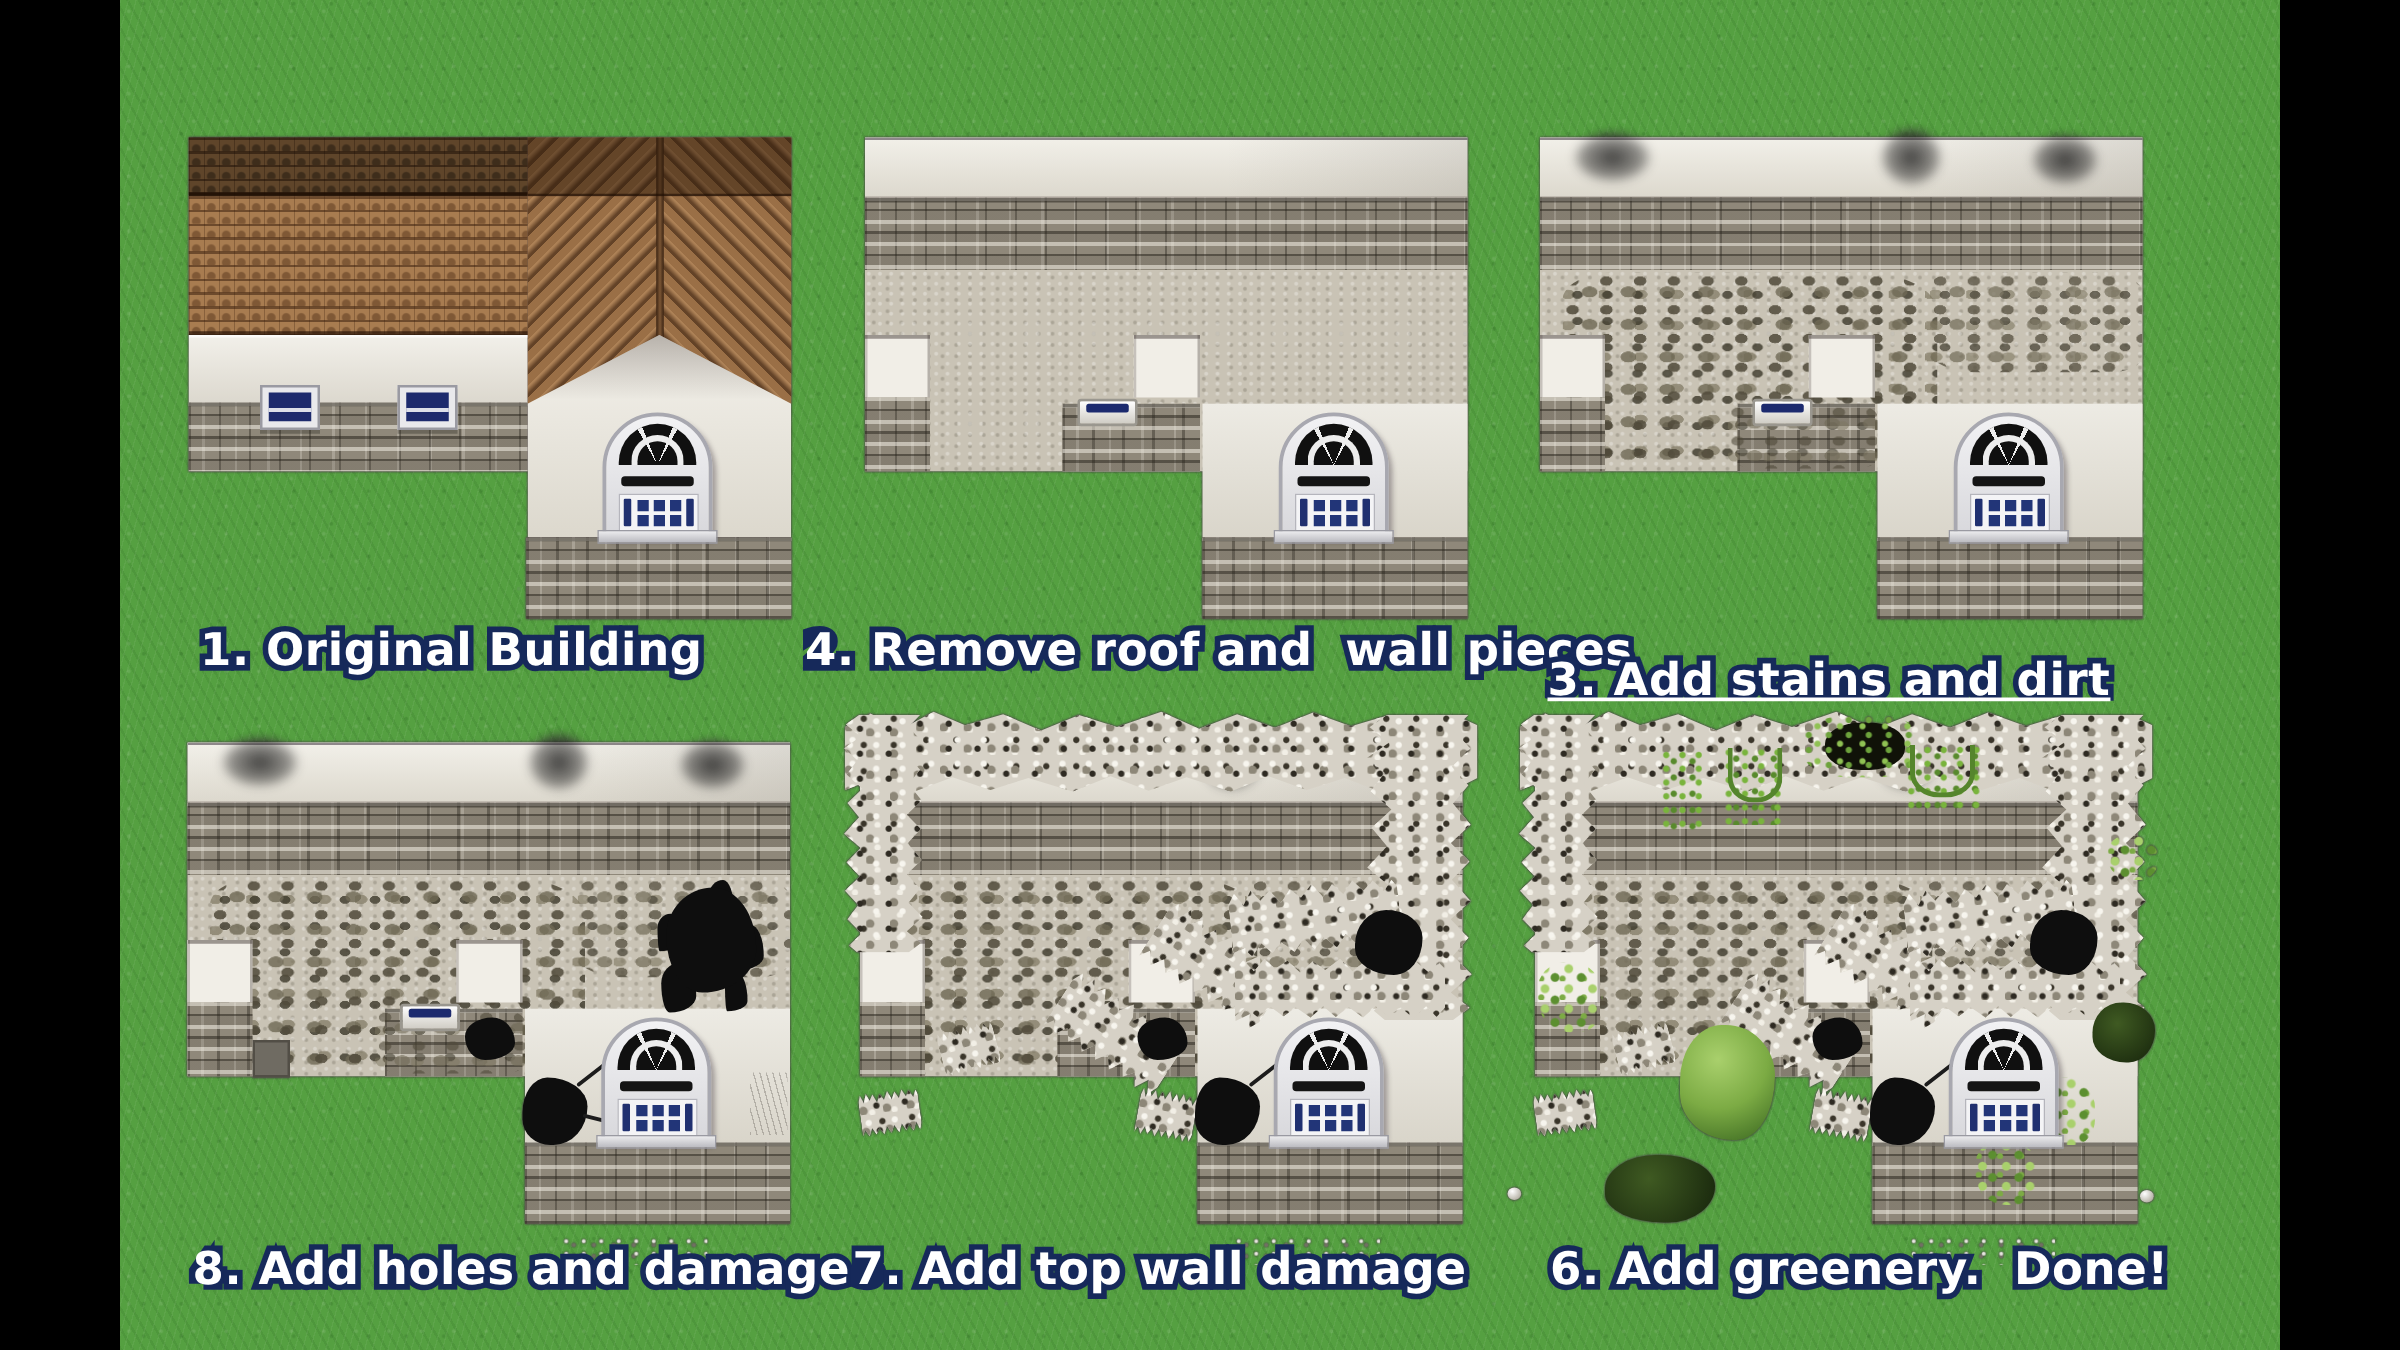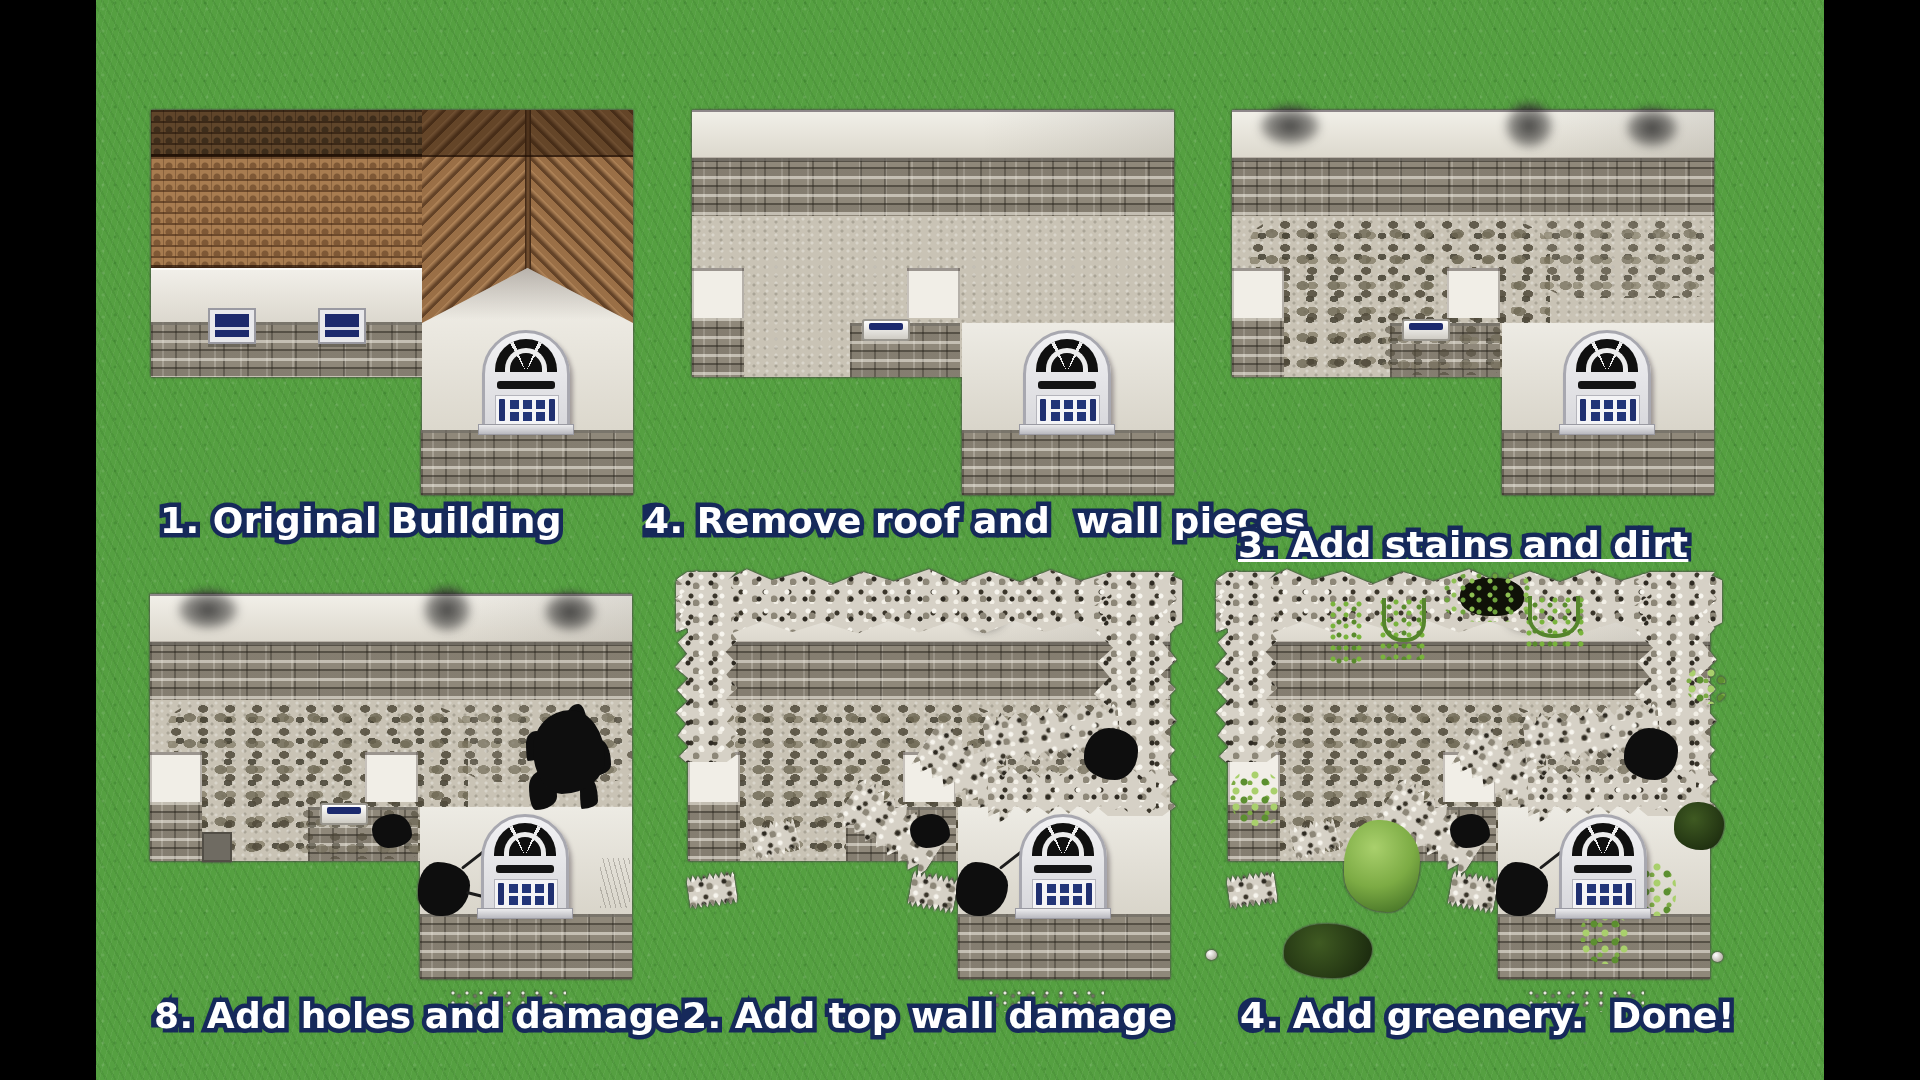--- a/index.html
+++ b/index.html
@@ -458,15 +458,15 @@
         <div class="abs ps" style="left:40px;top:16px;"></div>
       </div>
       <div class="abs aw-base"></div>
     </div>
   </div>
 
   <div class="caption" id="c1" data-text="1. Original Building">1. Original Building</div>
   <div class="caption" id="c2" data-text="2. Remove roof and  wall pieces">4. Remove roof and  wall pieces</div>
   <div class="caption" id="c3" data-text="3. Add stains and dirt">3. Add stains and dirt</div>
   <div class="caption" id="c4" data-text="4. Add holes and damage">8. Add holes and damage</div>
-  <div class="caption" id="c5" data-text="5. Add top wall damage">2. Add top wall damage</div>
-  <div class="caption" id="c6" data-text="6. Add greenery.  Done!">4. Add greenery.  Done!</div>
+  <div class="caption" id="c5" data-text="5. Add top wall damage">7. Add top wall damage</div>
+  <div class="caption" id="c6" data-text="6. Add greenery.  Done!">6. Add greenery.  Done!</div>
 </div>
 
 </body></html>

